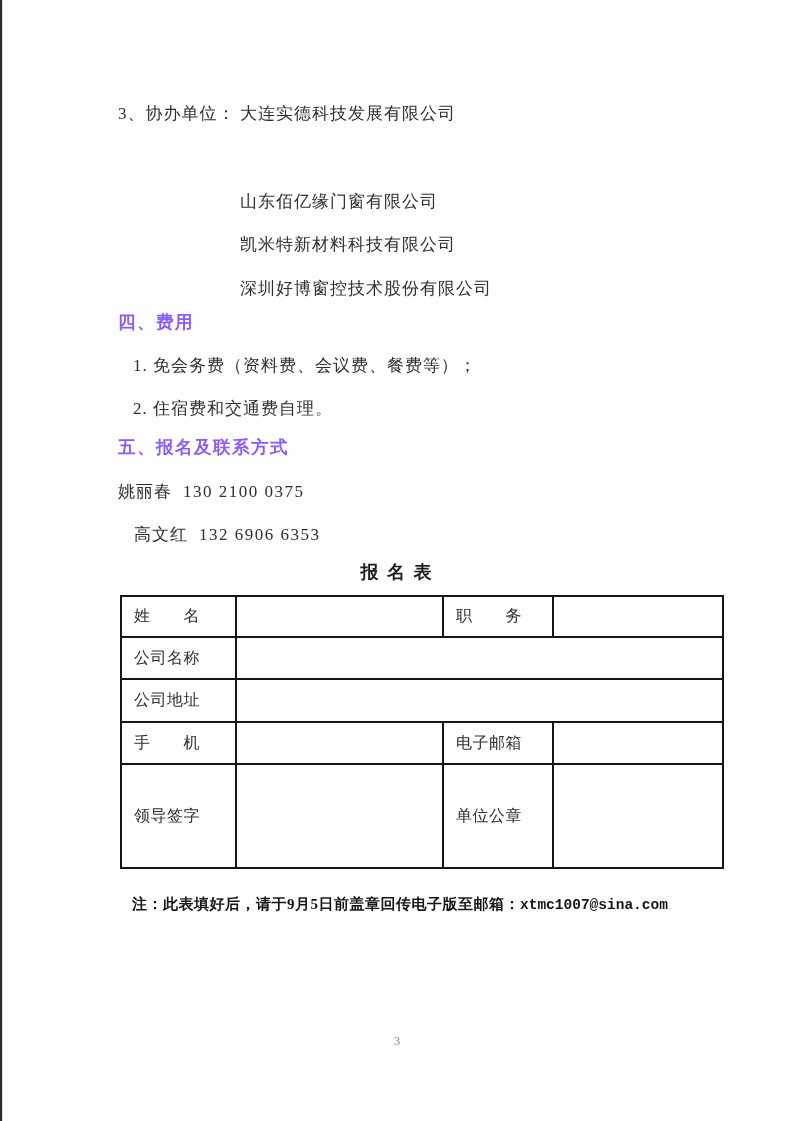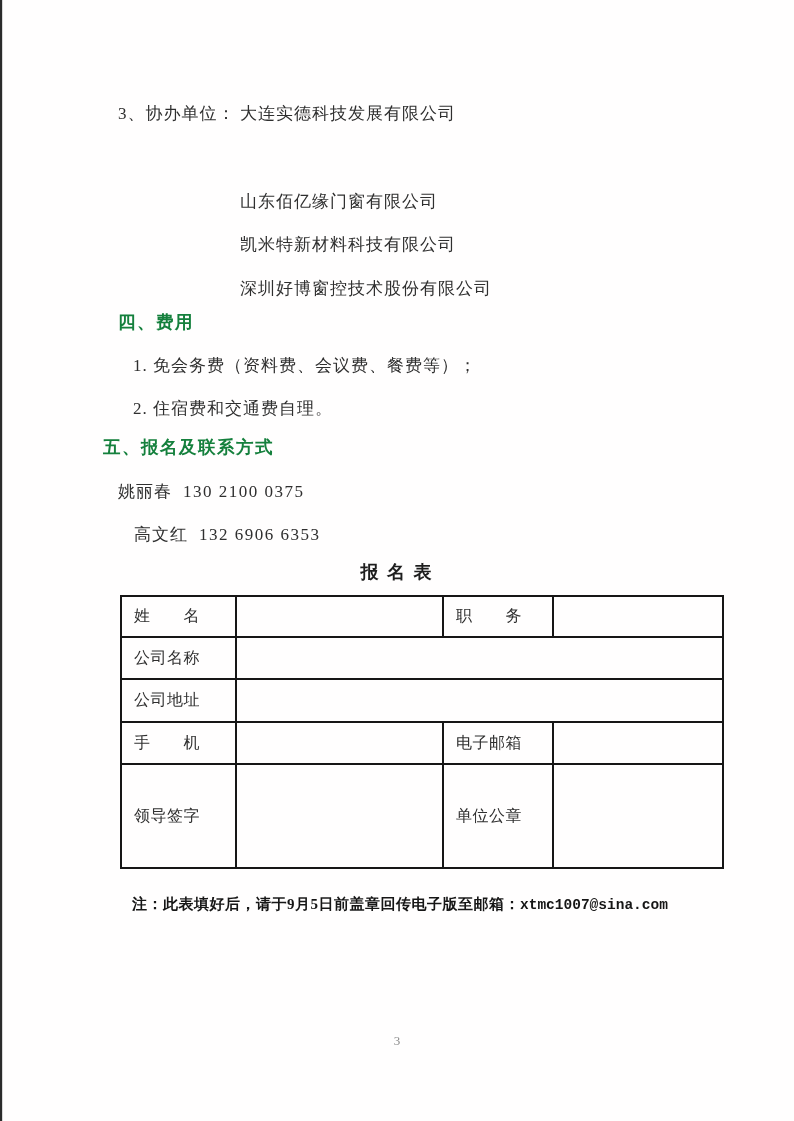--- a/index.html
+++ b/index.html
@@ -31,21 +31,21 @@
   }
   .line {
     position: absolute;
     font-size: 17px;
     line-height: 1.25;
     letter-spacing: 1px;
     white-space: nowrap;
   }
   .heading {
     font-weight: 700;
-    color: #15803d;
+    color: #8b5cf6;
     font-size: 17.5px;
     letter-spacing: 1.5px;
   }
   .company-inline {
     position: absolute;
     left: 122px;
     top: 0;
     white-space: nowrap;
   }
   .contact-name { margin-right: 11px; }
@@ -124,21 +124,21 @@
     <span class="company-inline">大连实德科技发展有限公司</span>
   </div>
   <div class="line" style="left:240px; top:191px;">山东佰亿缘门窗有限公司</div>
   <div class="line" style="left:240px; top:234px;">凯米特新材料科技有限公司</div>
   <div class="line" style="left:240px; top:278px;">深圳好博窗控技术股份有限公司</div>
 
   <div class="line heading" style="left:118px; top:312px;">四、费用</div>
   <div class="line" style="left:133px; top:355px;">1. 免会务费（资料费、会议费、餐费等）；</div>
   <div class="line" style="left:133px; top:398px;">2. 住宿费和交通费自理。</div>
 
-  <div class="line heading" style="left:103px; top:437px;">五、报名及联系方式</div>
+  <div class="line heading" style="left:118px; top:437px;">五、报名及联系方式</div>
   <div class="line" style="left:118px; top:481px;">
     <span class="contact-name">姚丽春</span><span class="contact-phone">130 2100 0375</span>
   </div>
   <div class="line" style="left:134px; top:524px;">
     <span class="contact-name">高文红</span><span class="contact-phone">132 6906 6353</span>
   </div>
 
   <div class="form-title">报 名 表</div>
 
   <table class="reg-table">

